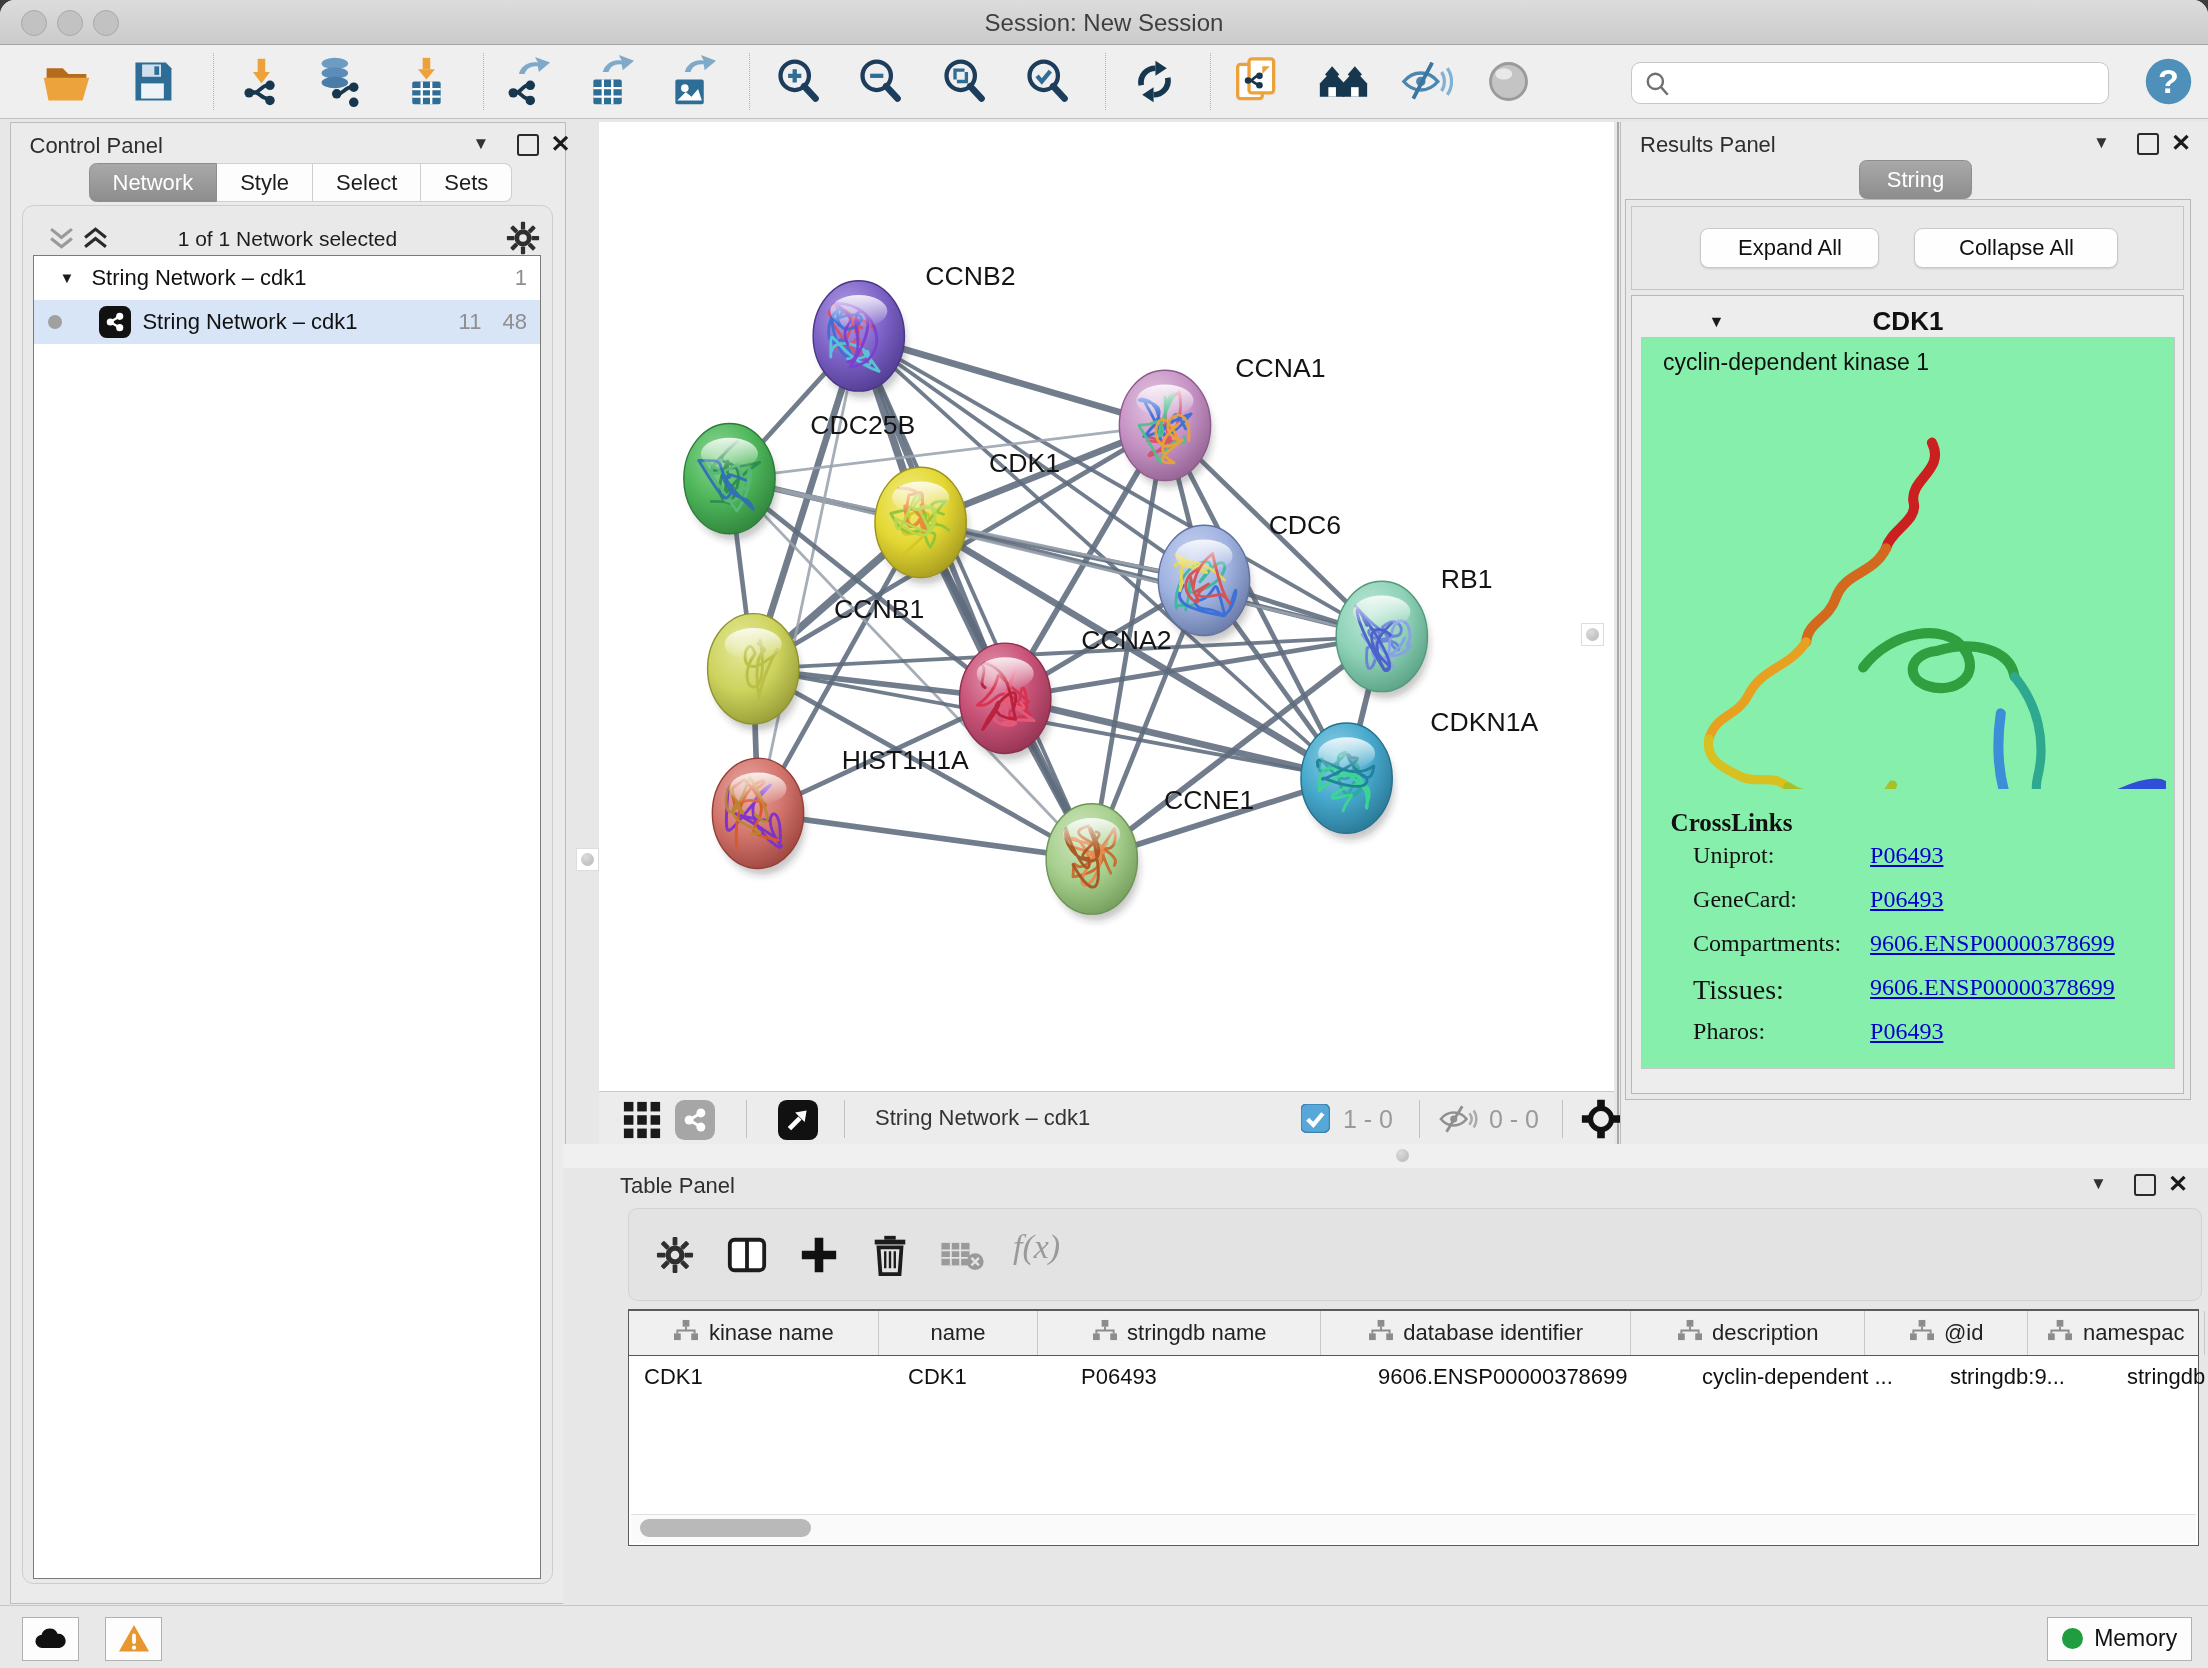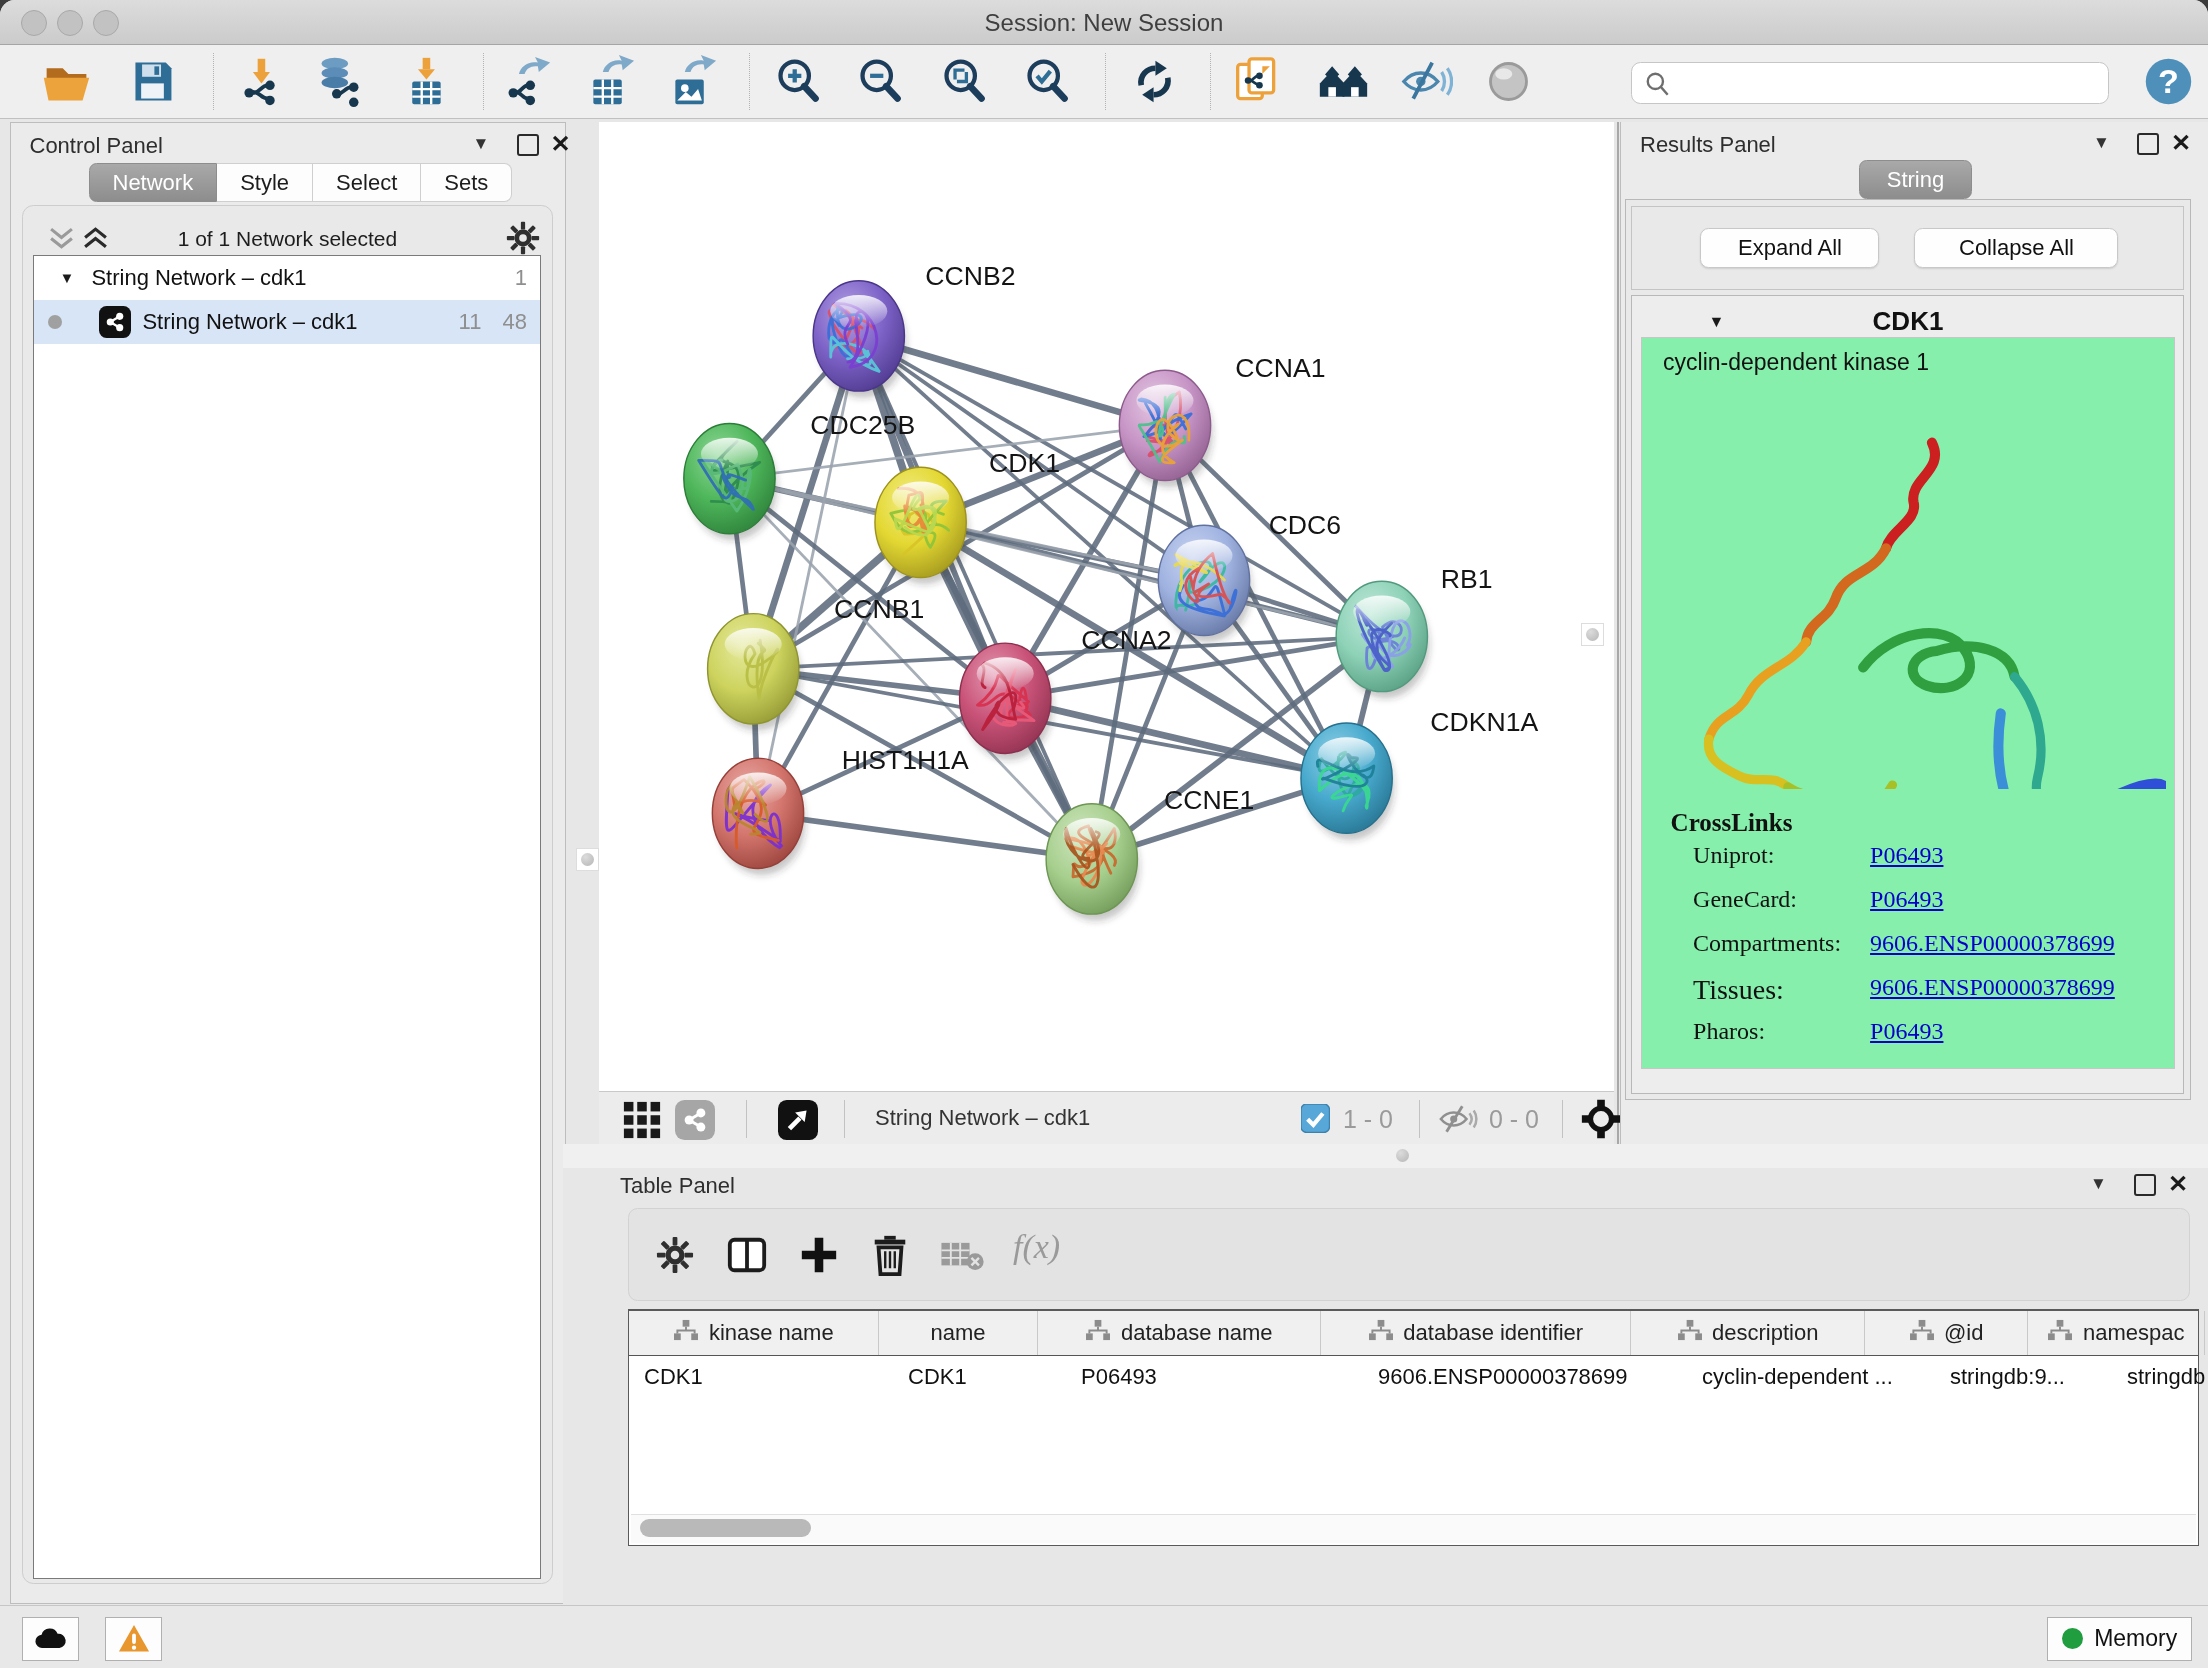--- a/index.html
+++ b/index.html
@@ -46,21 +46,21 @@
   .results-panel{position:absolute;left:1620px;top:122px;width:589px;height:1022px;background:#ebebeb;border-left:1px solid #bdbdbd;}
   .rp-content{position:absolute;left:3.8px;top:77px;width:564px;height:899px;background:#e9e9e9;border:1px solid #b8b8b8;}
   .rp-buttons{position:absolute;left:5.7px;top:5.7px;width:551px;height:82px;border:1px solid #c4c4c4;background:#e9e9e9;}
   .btn{display:inline-block;background:#fefefe;border:1px solid #c8c8c8;border-radius:8.6px;font-size:22px;color:#111;text-align:center;box-shadow:0 1px 1.9px rgba(0,0,0,.12);}
   .rp-entry{position:absolute;left:5.7px;top:95px;width:551px;height:797px;border:1px solid #b8b8b8;background:#ededed;}
   .rp-entry-inner{position:absolute;left:8.6px;top:41px;width:532px;height:730px;border:1px solid #c6c6c6;background:#86efac;}
   .serif{font-family:"Liberation Serif",serif;}
   .xlink{color:#0000cc;text-decoration:underline;}
   
   .table-panel{position:absolute;left:563px;top:1168px;width:1645px;height:438px;background:#e7e7e7;}
-  .tp-toolbar{position:absolute;left:65px;top:40px;width:1560px;height:91px;background:#e3e3e3;border:1px solid #d2d2d2;border-radius:9.5px;}
+  .tp-toolbar{position:absolute;left:65px;top:40px;width:1560px;height:91px;background:#e3e3e3;border:1px solid #d2d2d2;border-radius:9.5px;padding-left:12px;}
   .grid-table{position:absolute;left:65px;top:141px;width:1569px;height:234px;background:#fff;border:1.9px solid #5a5a5a;border-top-width:2.9px;}
   .gt-head{display:flex;height:44px;background:#f0f0f0;border-bottom:1.9px solid #555;}
   .gt-th{display:flex;align-items:center;justify-content:center;gap:9.5px;font-size:22px;color:#222;border-right:1px solid #c9c9c9;overflow:hidden;white-space:nowrap;}
   .gt-row{display:flex;height:42px;}
   .gt-td{font-size:22px;color:#111;padding-left:15px;line-height:42px;overflow:hidden;white-space:nowrap;}
   .hscroll{position:absolute;left:1.9px;bottom:1.9px;height:28.5px;right:1.9px;background:#fafafa;border-top:1px solid #e0e0e0;}
   .hthumb{position:absolute;left:9.5px;top:4.8px;width:171px;height:18px;border-radius:9.5px;background:#b9b9b9;}
   .bottom-tabs{position:absolute;left:0;right:0;top:388px;text-align:center;}
   .bottom-tabs .tab{display:inline-block;padding:7.6px 32px;font-size:23px;background:#fdfdfd;color:#1d1d1d;border:1px solid #cfcfcf;border-left:none;vertical-align:top;}
   .bottom-tabs .tab.first{border-left:1px solid #cfcfcf;border-radius:8.6px 0 0 8.6px;}
@@ -714,21 +714,21 @@
           </div>
           <div class="gt-th" style="width: 282px; flex: 0 0 282px;">
             <span><svg width="26" height="23" viewBox="0 0 27 24">
                 <g fill="#8c8c8c">
                   <rect x="10" y="1" width="7" height="7"></rect>
                   <rect x="1" y="15" width="7" height="7"></rect>
                   <rect x="19" y="15" width="7" height="7"></rect>
                 </g>
                 <path d="M13.5 8v4M4.5 15v-3h18v3" stroke="#8c8c8c" stroke-width="2" fill="none"></path>
               </svg></span>
-            <span>database name</span>
+            <span>stringdb name</span>
           </div>
           <div class="gt-th" style="width: 309px; flex: 0 0 309px;">
             <span><svg width="26" height="23" viewBox="0 0 27 24">
                 <g fill="#8c8c8c">
                   <rect x="10" y="1" width="7" height="7"></rect>
                   <rect x="1" y="15" width="7" height="7"></rect>
                   <rect x="19" y="15" width="7" height="7"></rect>
                 </g>
                 <path d="M13.5 8v4M4.5 15v-3h18v3" stroke="#8c8c8c" stroke-width="2" fill="none"></path>
               </svg></span>

